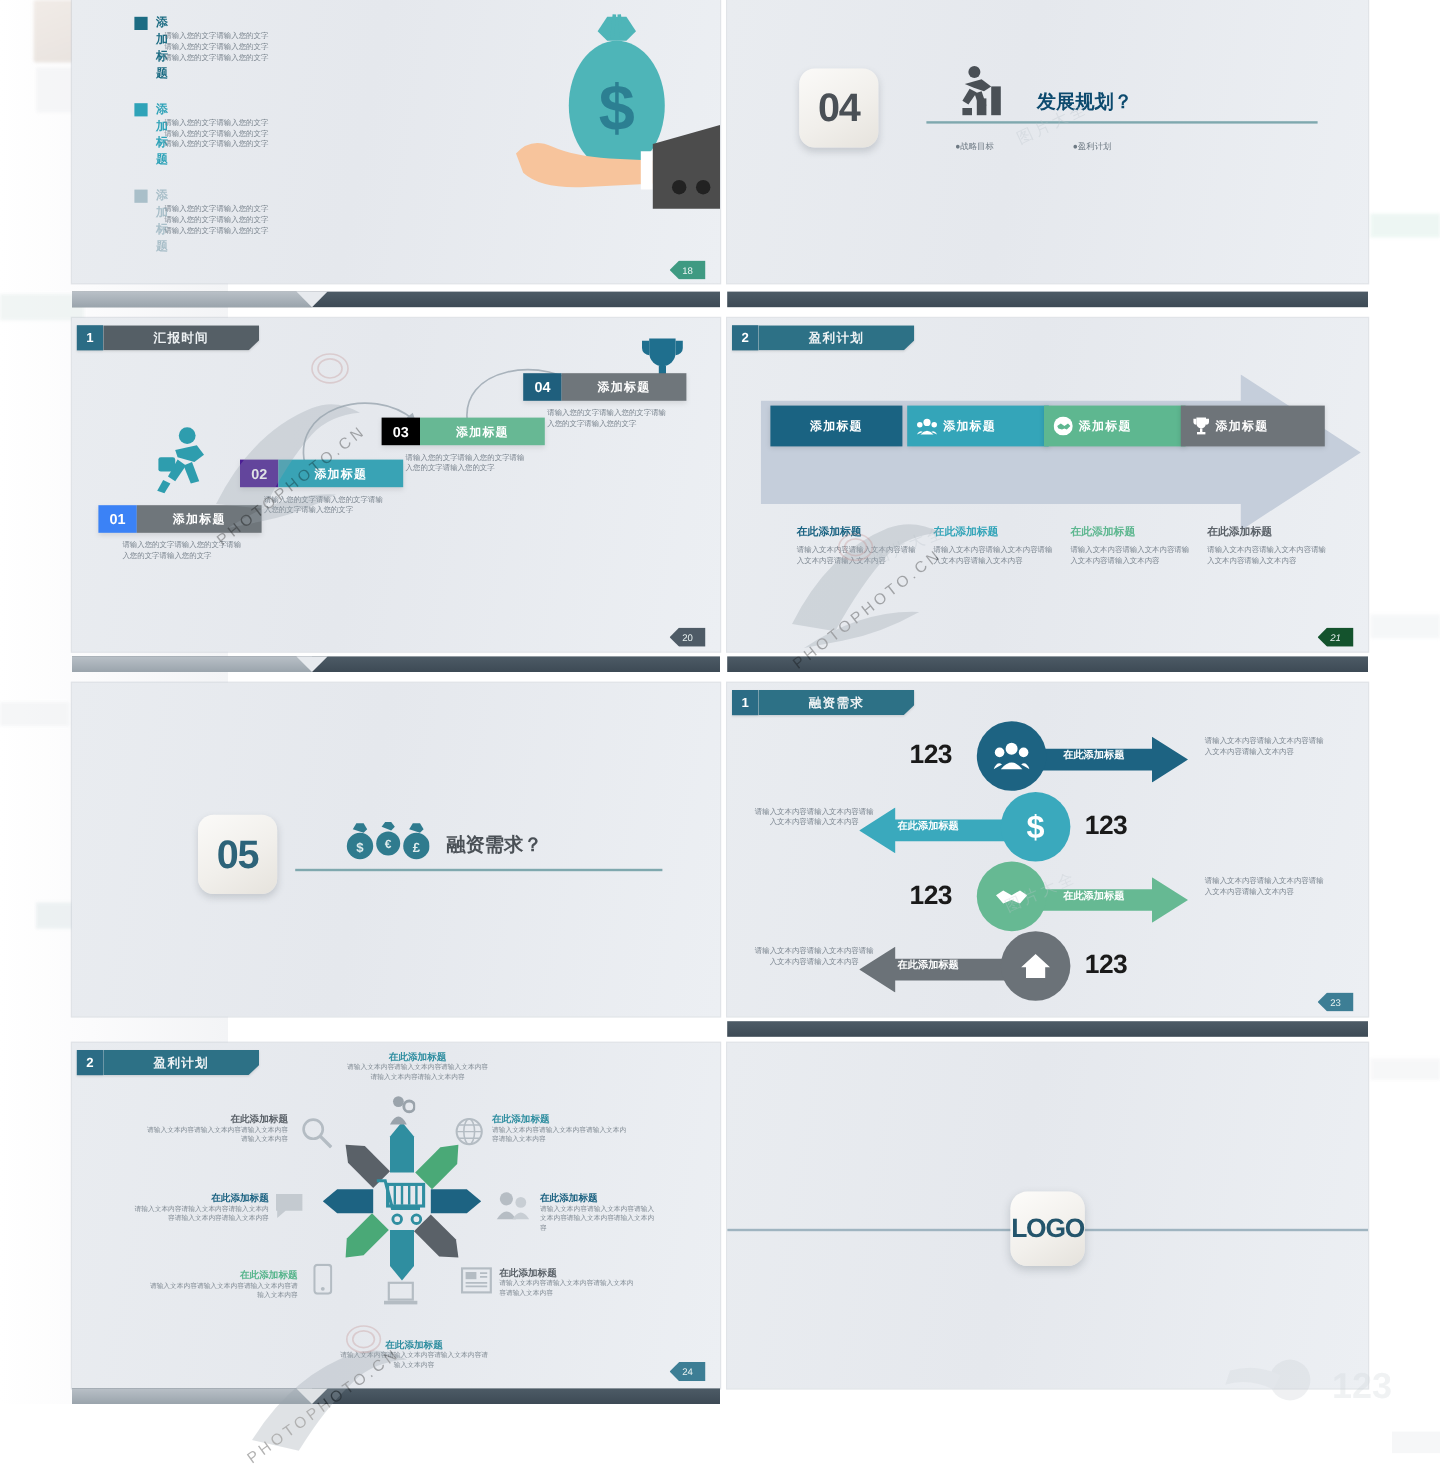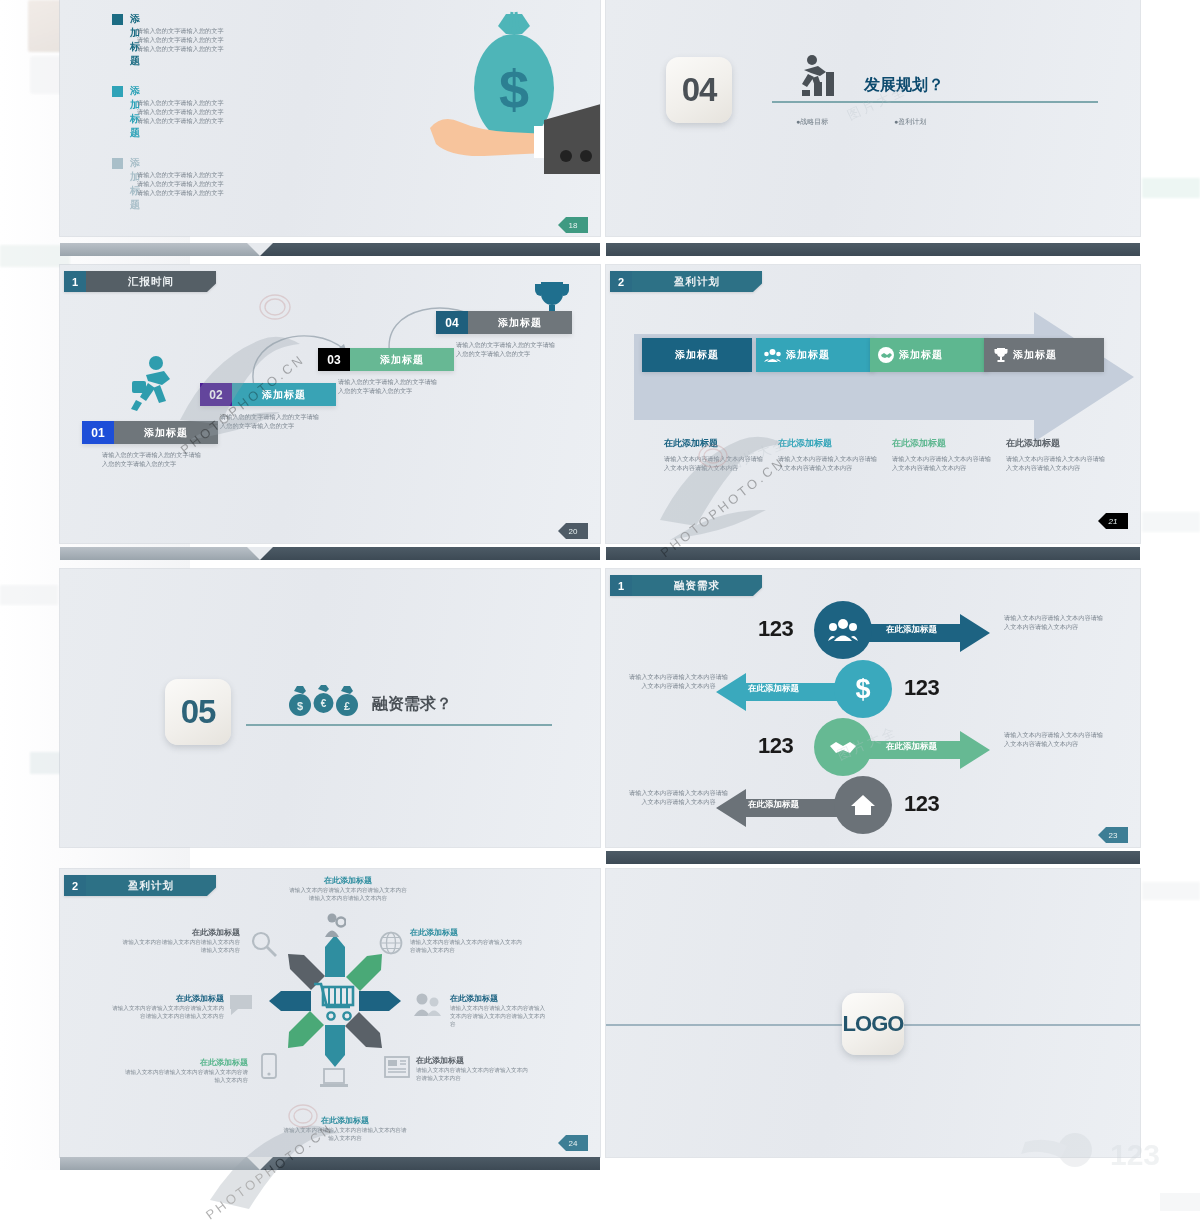--- a/index.html
+++ b/index.html
@@ -217,21 +217,21 @@
         </svg>
 
         <svg style="position:absolute;left:180px;top:35px;" width="330" height="110" viewBox="0 0 330 110">
           <path d="M15 90 C 0 40 70 20 105 50" fill="none" stroke="#a9b3bc" stroke-width="1.4"></path>
           <polygon points="107,53 99,48 104,44" fill="#a9b3bc"></polygon>
           <path d="M150 55 C 140 5 215 -5 248 25" fill="none" stroke="#a9b3bc" stroke-width="1.4"></path>
           <polygon points="250,28 242,23 247,19" fill="#a9b3bc"></polygon>
         </svg>
 
         <div class="step" style="left:22px;top:156px;">
-          <span class="n" style="background:#1d4ed8;">01</span>
+          <span class="n" style="background:#3b82f6;">01</span>
           <span class="t" style="background:#6f767b;width:104px;">添加标题</span>
         </div>
         <div class="stepdesc small" style="left:42px;top:185px;">请输入您的文字请输入您的文字请输入您的文字请输入您的文字</div>
 
         <div class="step" style="left:140px;top:118px;">
           <span class="n" style="background:#4c1d95;">02</span>
           <span class="t" style="background:#39a3b5;width:104px;">添加标题</span>
         </div>
         <div class="stepdesc small" style="left:160px;top:147px;">请输入您的文字请输入您的文字请输入您的文字请输入您的文字</div>
 
@@ -307,21 +307,21 @@
         </div>
         <div style="position:absolute;left:286px;top:172px;width:100px;">
           <div class="ttl" style="color:#5eb790;">在此添加标题</div>
           <div class="small" style="margin-top:4px;">请输入文本内容请输入文本内容请输入文本内容请输入文本内容</div>
         </div>
         <div style="position:absolute;left:400px;top:172px;width:100px;">
           <div class="ttl" style="color:#5a6168;">在此添加标题</div>
           <div class="small" style="margin-top:4px;">请输入文本内容请输入文本内容请输入文本内容请输入文本内容</div>
         </div>
 
-        <div class="pagebadge" style="left:492px;top:248px;background:#000000;font-style:italic;">21</div>
+        <div class="pagebadge" style="left:492px;top:258px;background:#14532d;font-style:italic;">21</div>
       </div>
     </div>
 
     <div class="sep" style="left:0;top:547px;width:540px;">
       <div class="sep-l"></div>
       <div class="notch" style="left:187px;"></div>
     </div>
     <div class="sep" style="left:546px;top:547px;width:534px;"></div>
 
     <div class="slide" style="left:0;top:569px;width:540px;height:278px;">

